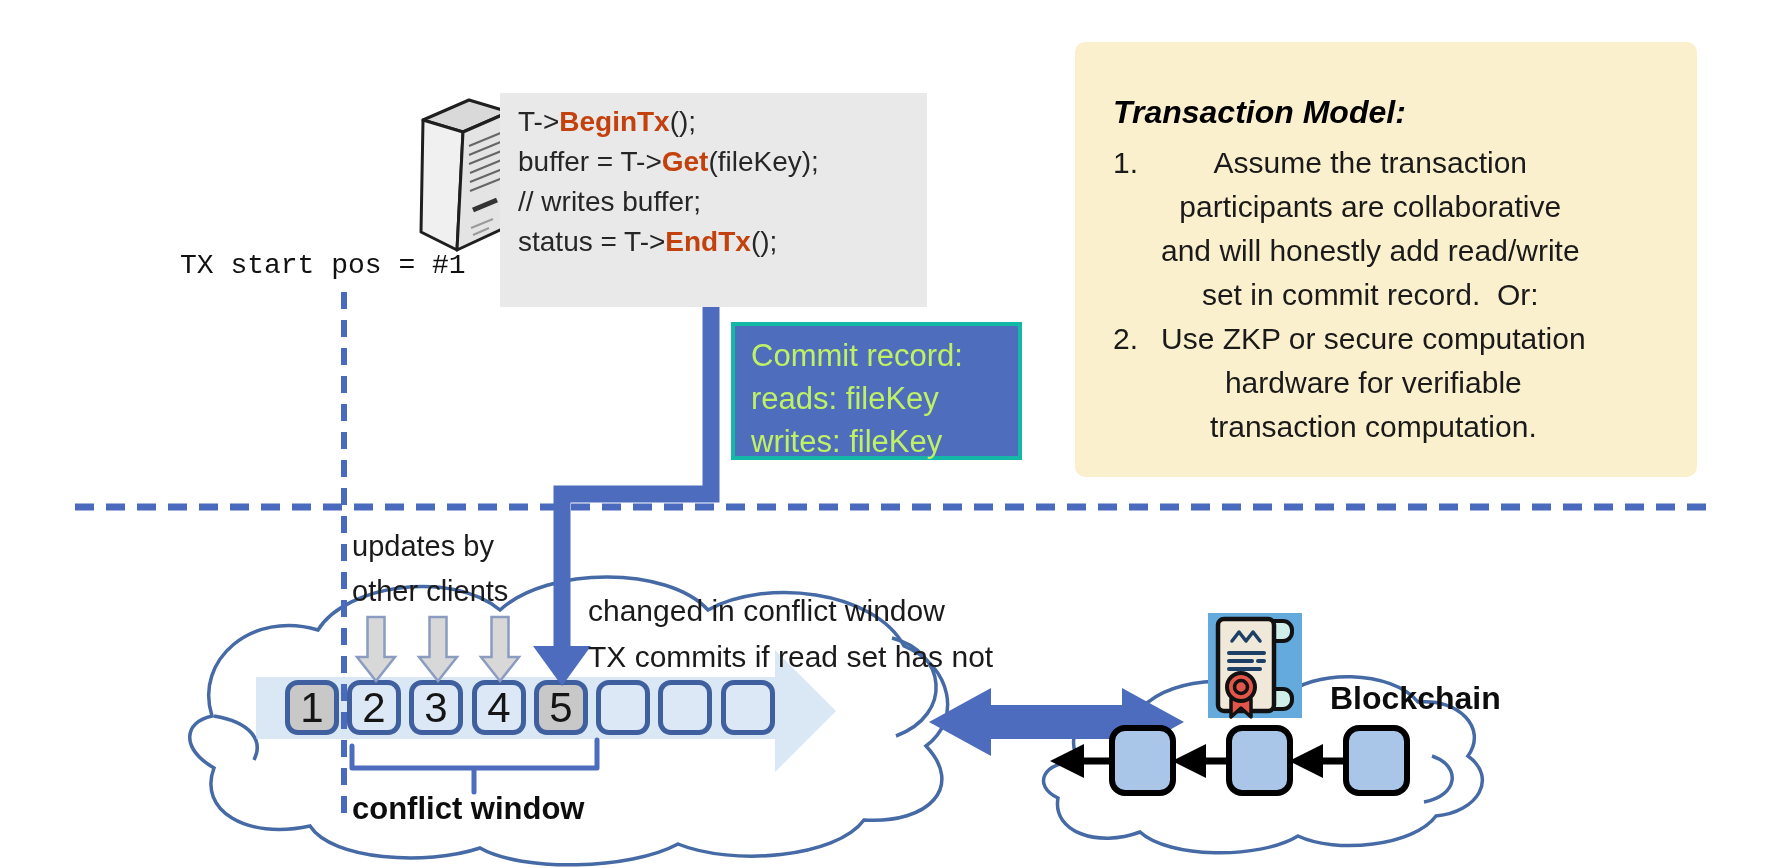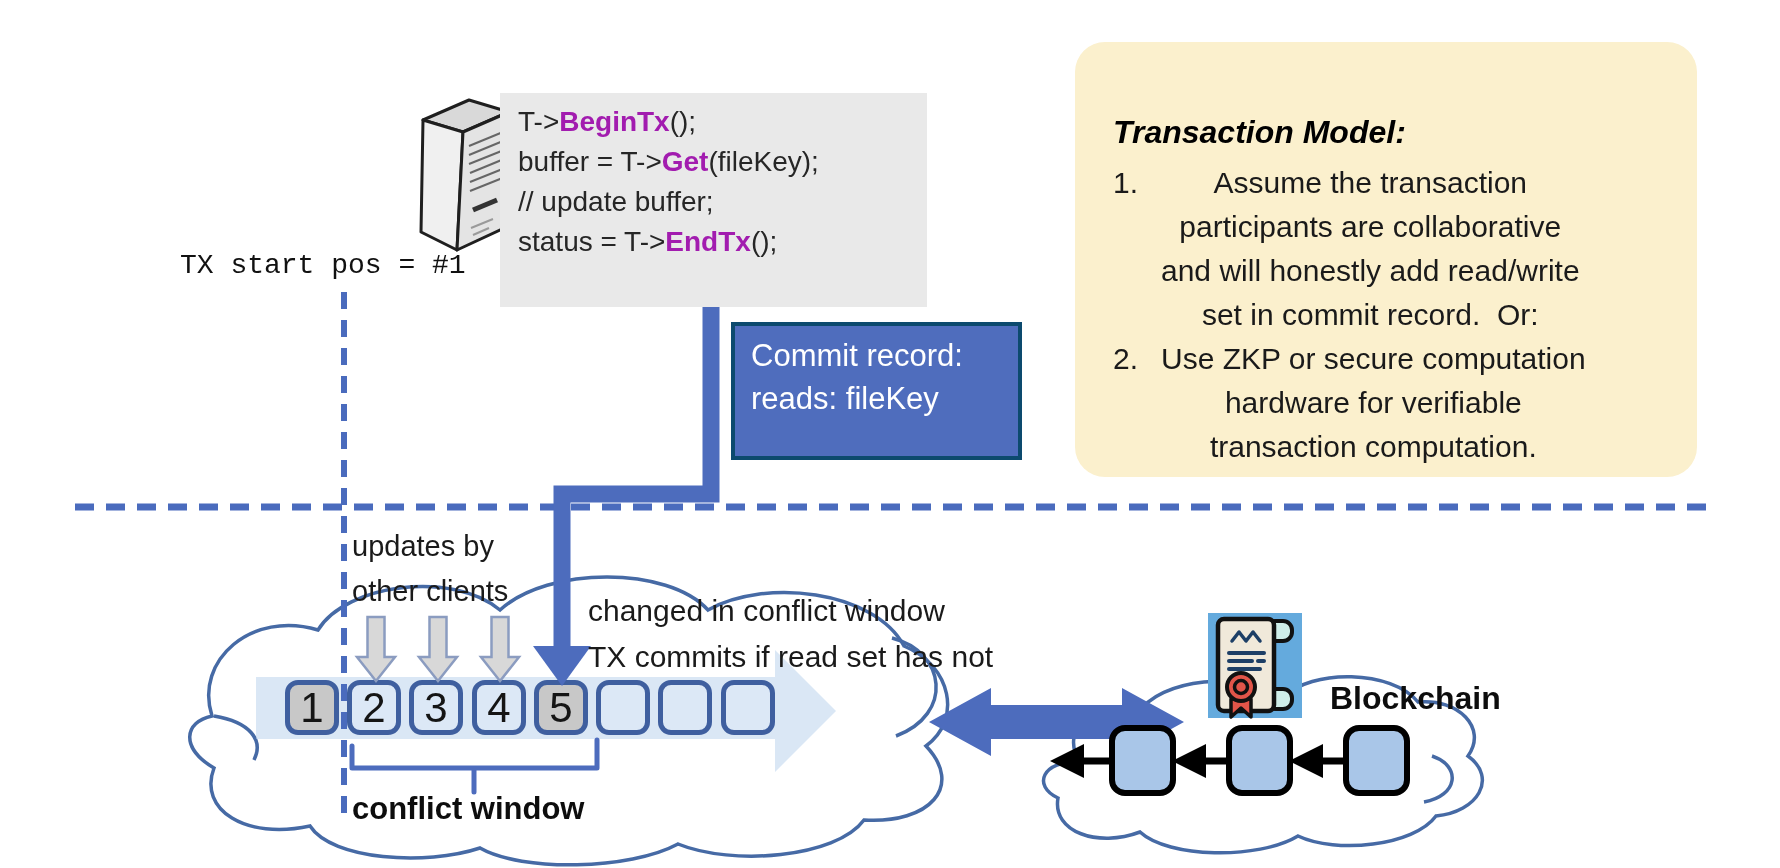--- a/index.html
+++ b/index.html
@@ -8,30 +8,30 @@
   svg.layer{position:absolute;left:0;top:0;width:1780px;height:868px;}
   #base-layer{z-index:1;}
   #block-layer{z-index:2;}
   #top-layer{z-index:3;pointer-events:none;}
   .txt{position:absolute;z-index:4;white-space:nowrap;}
 
   .app-server{left:356px;top:58px;font-size:35px;font-weight:bold;color:#0d0d0d;}
 
   .code-box{left:500px;top:93px;width:427px;height:214px;background:#e9e9e9;
             box-sizing:border-box;padding:9px 0 0 18px;font-size:28px;line-height:40px;color:#262626;}
-  .code-box .b{font-weight:bold;color:#a21caf;}
+  .code-box .b{font-weight:bold;color:#c2410c;}
 
   .tx-start{left:180px;top:250px;font-size:28px;color:#111;font-family:Liberation Mono, monospace;}
 
   .commit-box{left:731px;top:322px;width:291px;height:138px;box-sizing:border-box;
-              background:#4f6dbd;border:4px solid #0c4a6e;color:#ffffff;
+              background:#4f6dbd;border:4px solid #14b8a6;color:#bef264;
               font-size:31px;line-height:43px;padding:8px 0 0 16px;}
 
   .note{left:1075px;top:42px;width:622px;height:435px;box-sizing:border-box;background:#fbf0cd;
-        border-radius:30px;padding:72px 20px 0 38px;}
+        border-radius:10px;padding:52px 20px 0 38px;}
   .note-title{font-size:32px;font-weight:bold;font-style:italic;color:#000;margin-bottom:10px;}
   .tm-item{display:flex;margin:0;}
   .tm-num{width:48px;font-size:30px;line-height:44px;flex:0 0 48px;}
   .tm-line{font-size:30px;line-height:44px;white-space:pre;text-align:center;}
 
   .updates{left:352px;top:524px;font-size:29px;line-height:45px;}
   .tx-commits{left:588px;top:588px;font-size:30px;line-height:46px;}
   .conflict-label{left:352px;top:791px;font-size:31px;font-weight:bold;color:#0d0d0d;text-align:center;}
   .blockchain-label{left:1330px;top:643px;font-size:32px;font-weight:bold;color:#0d0d0d;margin-top:37px;}
 
@@ -138,29 +138,30 @@
       <path d="M 23 86 L 43 86 L 43 104 L 33 95 L 23 104 Z" fill="#e25549" stroke="#111" stroke-width="3.5" stroke-linejoin="round"></path>
       <circle cx="33" cy="74" r="14" fill="#e25549" stroke="#111" stroke-width="4"></circle>
       <circle cx="33" cy="74" r="6.5" fill="#e25549" stroke="#111" stroke-width="3.5"></circle>
     </g>
   </svg>
 
 
   <div class="txt code-box">
     <div class="code-line"><span>T-&gt;</span><span class="b">BeginTx</span><span>();</span></div>
     <div class="code-line"><span>buffer = T-&gt;</span><span class="b">Get</span><span>(fileKey);</span></div>
-    <div class="code-line"><span>// update buffer;</span><span class="b"></span><span></span></div>
+    <div class="code-line"><span>// writes buffer;</span><span class="b"></span><span></span></div>
     <div class="code-line"><span>status = T-&gt;</span><span class="b">EndTx</span><span>();</span></div>
   </div>
 
   <div class="txt tx-start">TX start pos = #1</div>
 
   <div class="txt commit-box">
     <div>Commit record:</div>
     <div>reads: fileKey</div>
+    <div>writes: fileKey</div>
   </div>
 
   <div class="txt note" style="white-space:normal;">
     <div class="note-title">Transaction Model:</div>
     <div class="tm-item">
       <div class="tm-num">1.</div>
       <div>
         <div class="tm-line">Assume the transaction</div>
         <div class="tm-line">participants are collaborative</div>
         <div class="tm-line">and will honestly add read/write</div>

